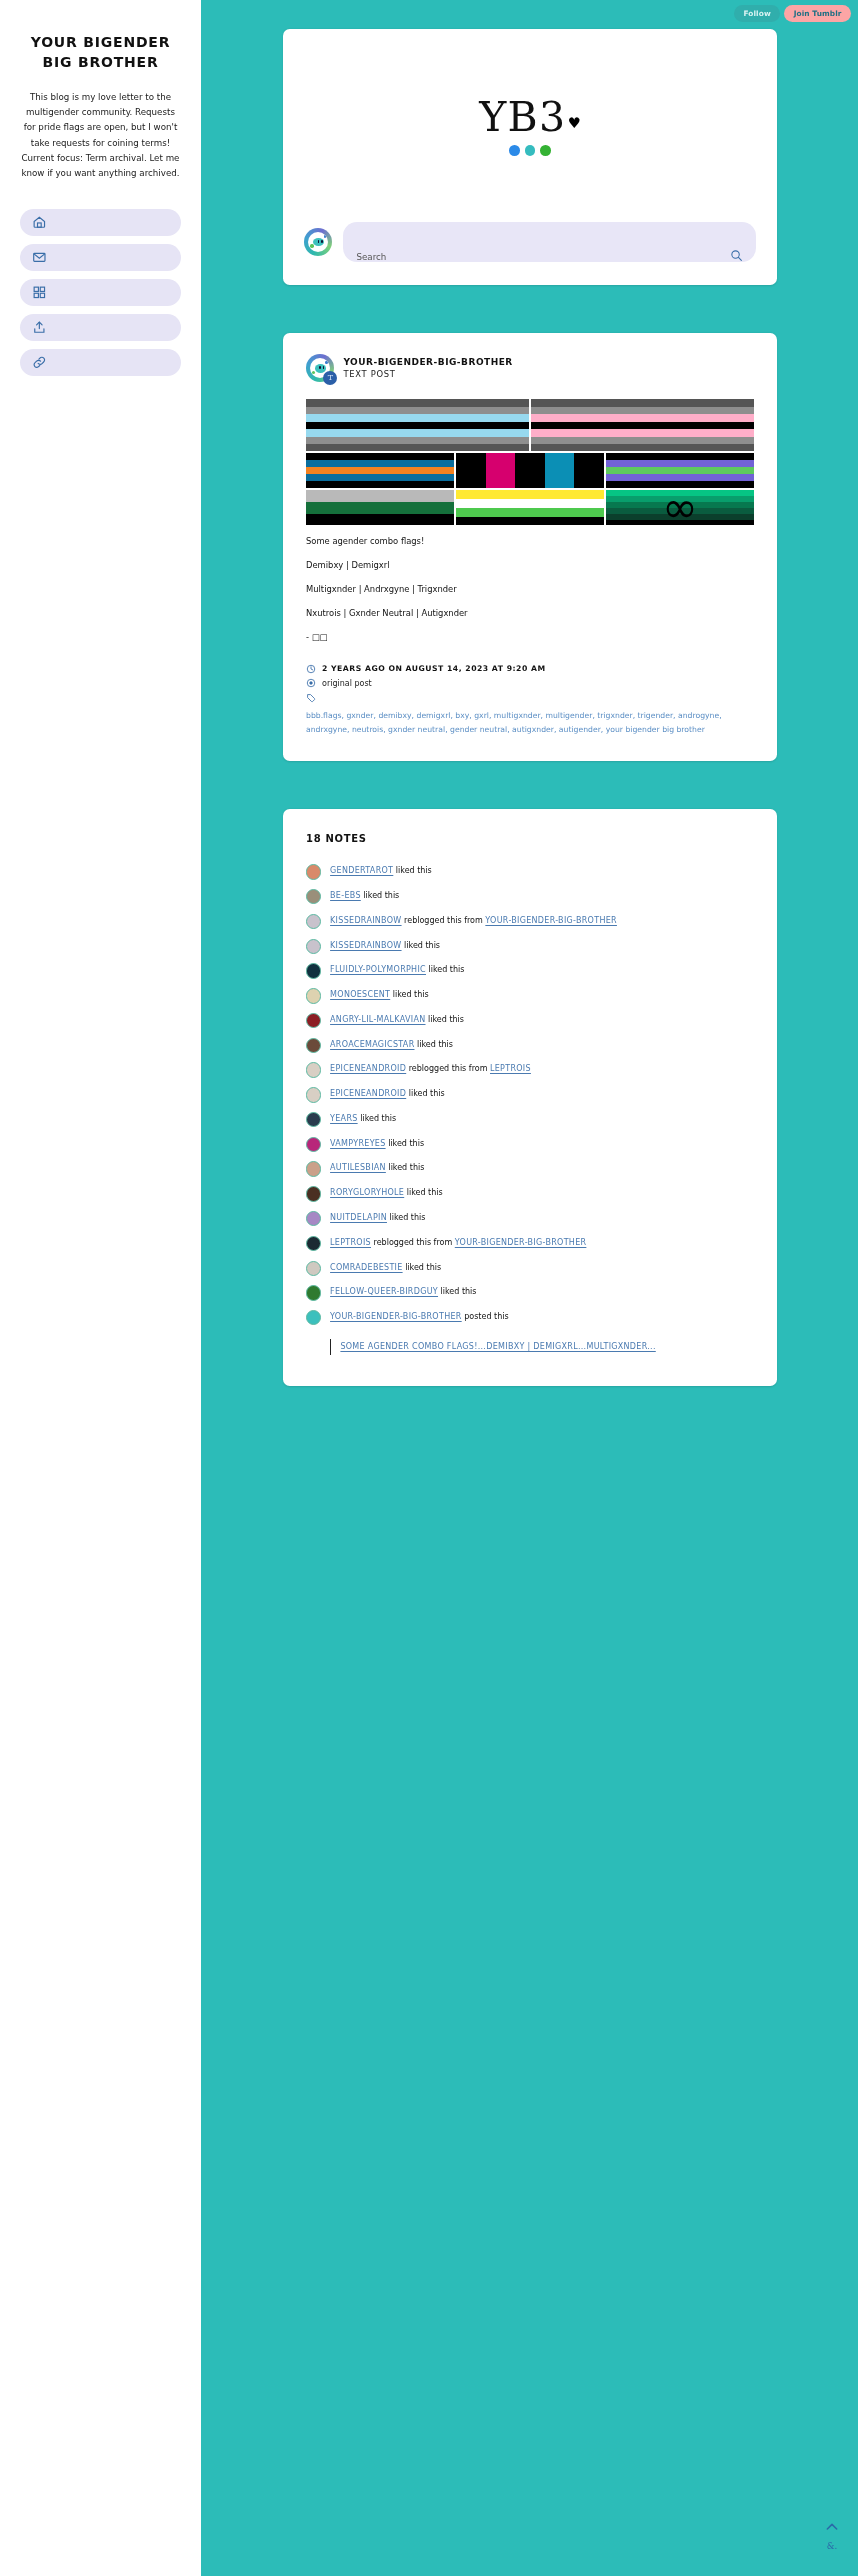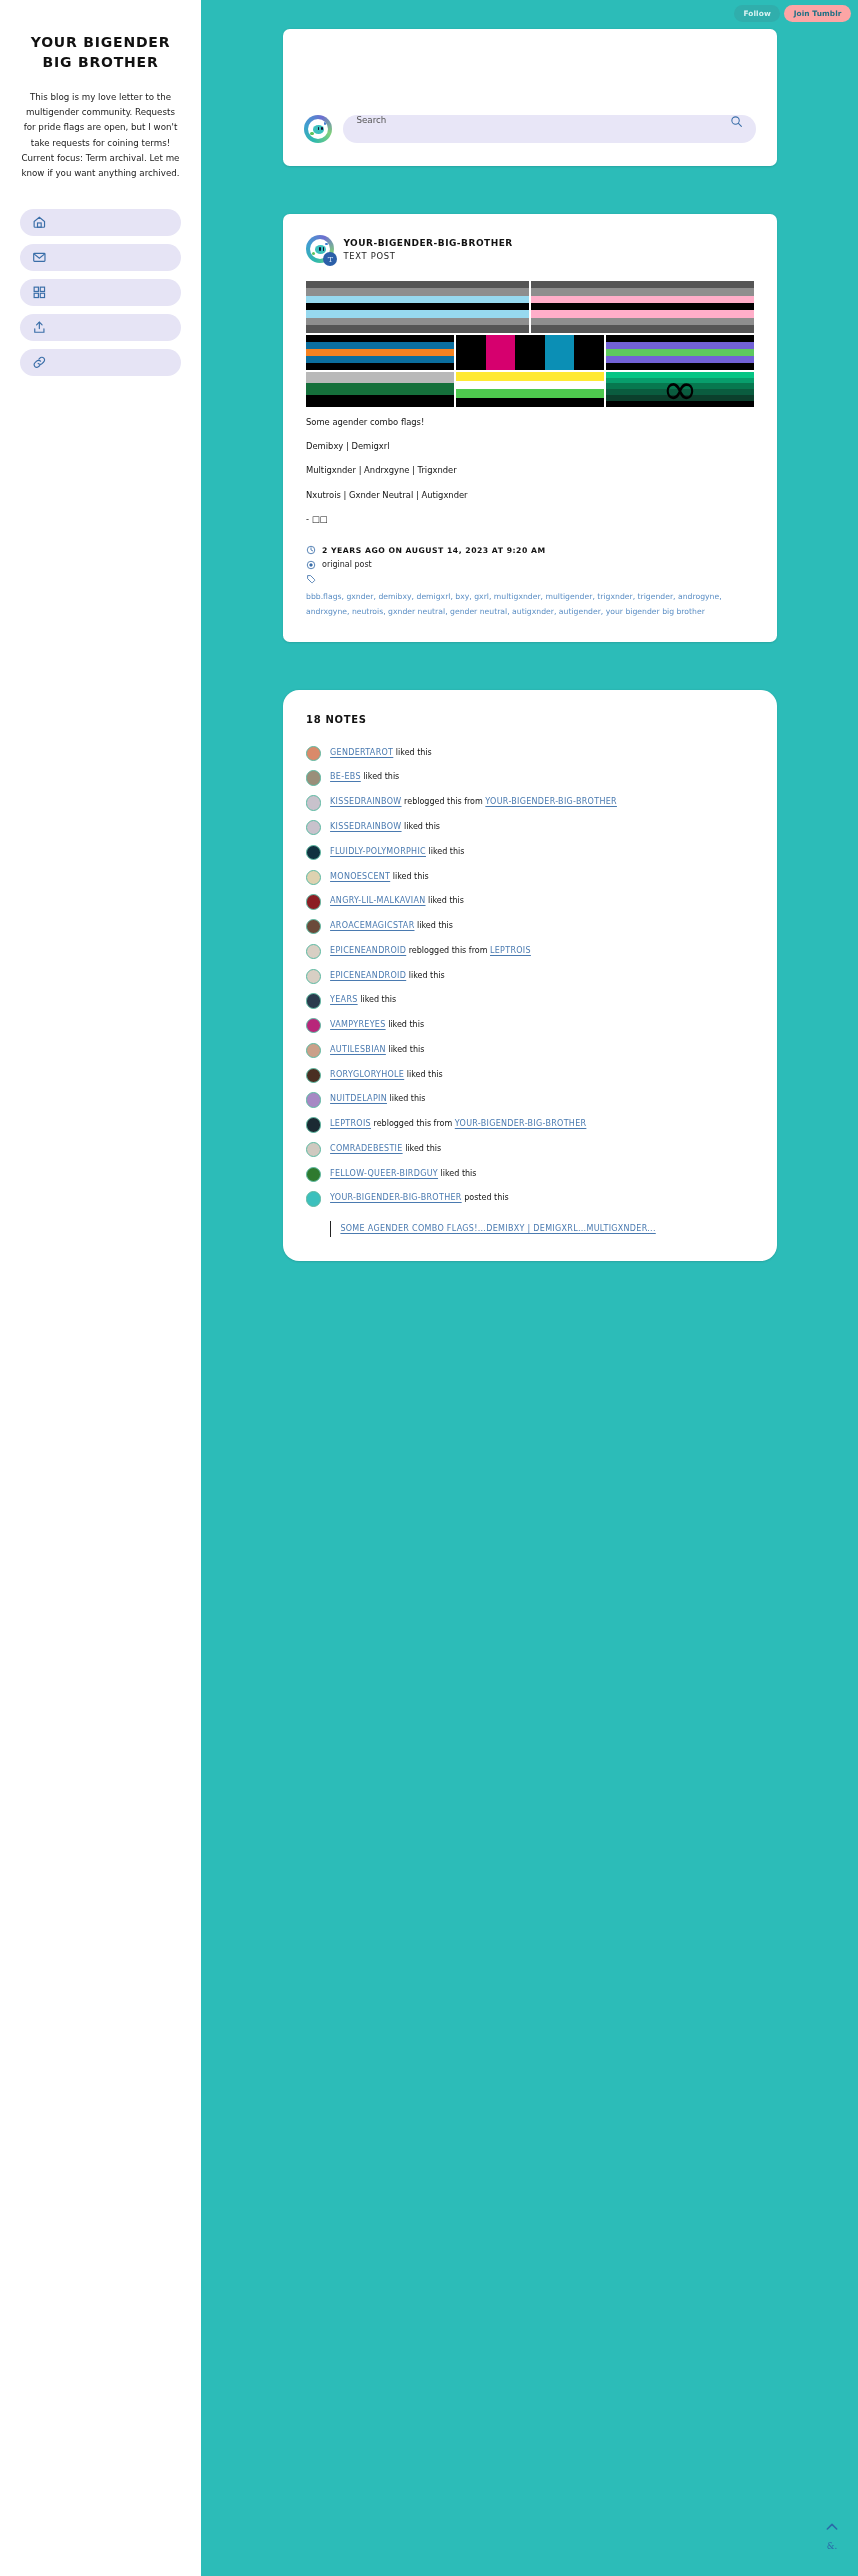--- a/index.html
+++ b/index.html
@@ -96,22 +96,22 @@
     background: #fff; position: relative; overflow: hidden;
   }
   .avatar-blob {
     position: absolute; left: 4.7px; top: 6px;
     width: 11.4px; height: 8.7px; border-radius: 50%; background: #3cc0bd;
   }
   .avatar-eye { position: absolute; width: 1.7px; height: 3.3px; border-radius: 1.3px; background: #113; top: 8px; }
   .avatar-dot-g { position:absolute; left:2px; top:12.7px; width:3.3px; height:3.3px; border-radius:50%; background:#5cc45c; }
   .avatar-dot-b { position:absolute; right:2px; top:3.3px; width:2.7px; height:2.7px; border-radius:50%; background:#3f7fd0; }
   .searchbar {
-    flex: 1; height: 28px; background: #e8e6f7; border-radius: 14px;
-    display: flex; align-items: flex-start; padding: 0 13.4px;
+    flex: 1; height: 40px; background: #e8e6f7; border-radius: 14px;
+    display: flex; align-items: flex-end; padding: 0 13.4px;
   }
   .searchinput {
     flex: 1; border: none; background: transparent; outline: none;
     font-size: 8.7px; color: #333;
     font-family: "DejaVu Sans", sans-serif;
   }
   .searchinput::placeholder { color: #555; }
   .search-icon { color: #3a6ea8; width: 12.7px; height: 12.7px; }
   .search-icon svg { display:block; }
 
@@ -166,21 +166,21 @@
     font-family: "DejaVu Sans", sans-serif;
   }
   .meta-source { font-size: 8px; color: #222; font-family: "DejaVu Sans", sans-serif; }
   .tags {
     margin-top: 6px; font-size: 7.7px; line-height: 1.85; color: #5b8ec4;
     font-family: "DejaVu Sans", sans-serif;
   }
   .tags a { color: #5b8ec4; text-decoration: none; cursor: pointer; }
 
   
-  #notes-card { margin-top: 48px; padding: 24px 23px 24px 23px; margin-bottom: 40px; border-radius: 16px; }
+  #notes-card { margin-top: 48px; padding: 24px 23px 31px 23px; margin-bottom: 40px; }
   .notes-title {
     font-size: 10px; font-weight: bold; letter-spacing: 0.7px; color: #111;
     font-family: "DejaVu Sans", sans-serif;
   }
   .noteslist { margin-top: 20px; display: flex; flex-direction: column; gap: 8.7px; }
   .note { display: flex; align-items: flex-start; gap: 8.7px; }
   .note-av {
     width: 15.4px; height: 15.4px; border-radius: 50%; flex: 0 0 15.4px; margin-top: 0.7px;
     border: 1.3px solid #5cb9a2; overflow: hidden; position: relative;
   }
@@ -272,20 +272,31 @@
           </svg>
         </span>
         <span class="navlabel"></span>
       </a>
     </nav>
 </aside>
 
 <div class="main">
 
   <section class="card" id="header-card">
+    <div class="logo-wrap">
+      <div class="logo-row">
+        <span class="logo-text">YB3</span>
+        <span class="logo-heart">♥</span>
+      </div>
+      <div class="dots" id="logo-dots">
+          <span class="dot" style="background: rgb(43, 138, 232);"></span>
+          <span class="dot" style="background: rgb(53, 188, 191);"></span>
+          <span class="dot" style="background: rgb(52, 178, 51);"></span>
+        </div>
+    </div>
     <div class="searchrow">
       <div class="avatar">
         <div class="avatar-inner">
           <div class="avatar-blob"></div>
           <div class="avatar-eye" style="left:9.4px"></div>
           <div class="avatar-eye" style="left:12.7px"></div>
           <div class="avatar-dot-g"></div>
           <div class="avatar-dot-b"></div>
         </div>
       </div>

